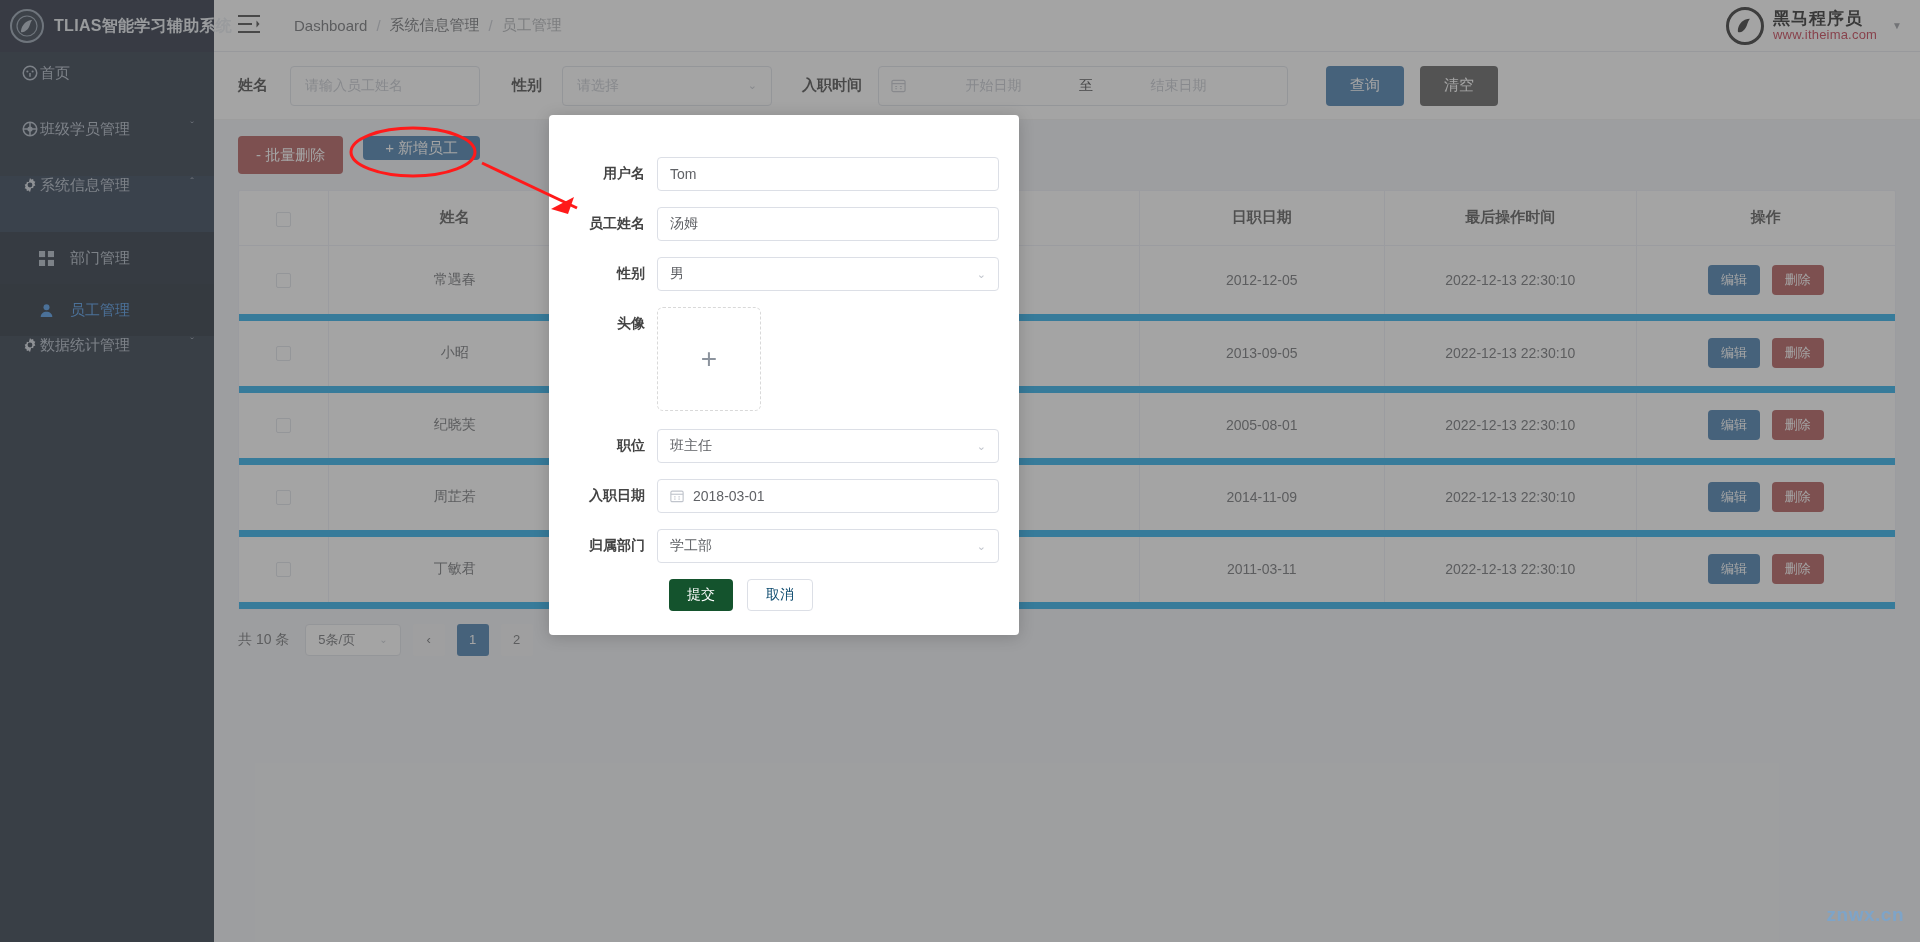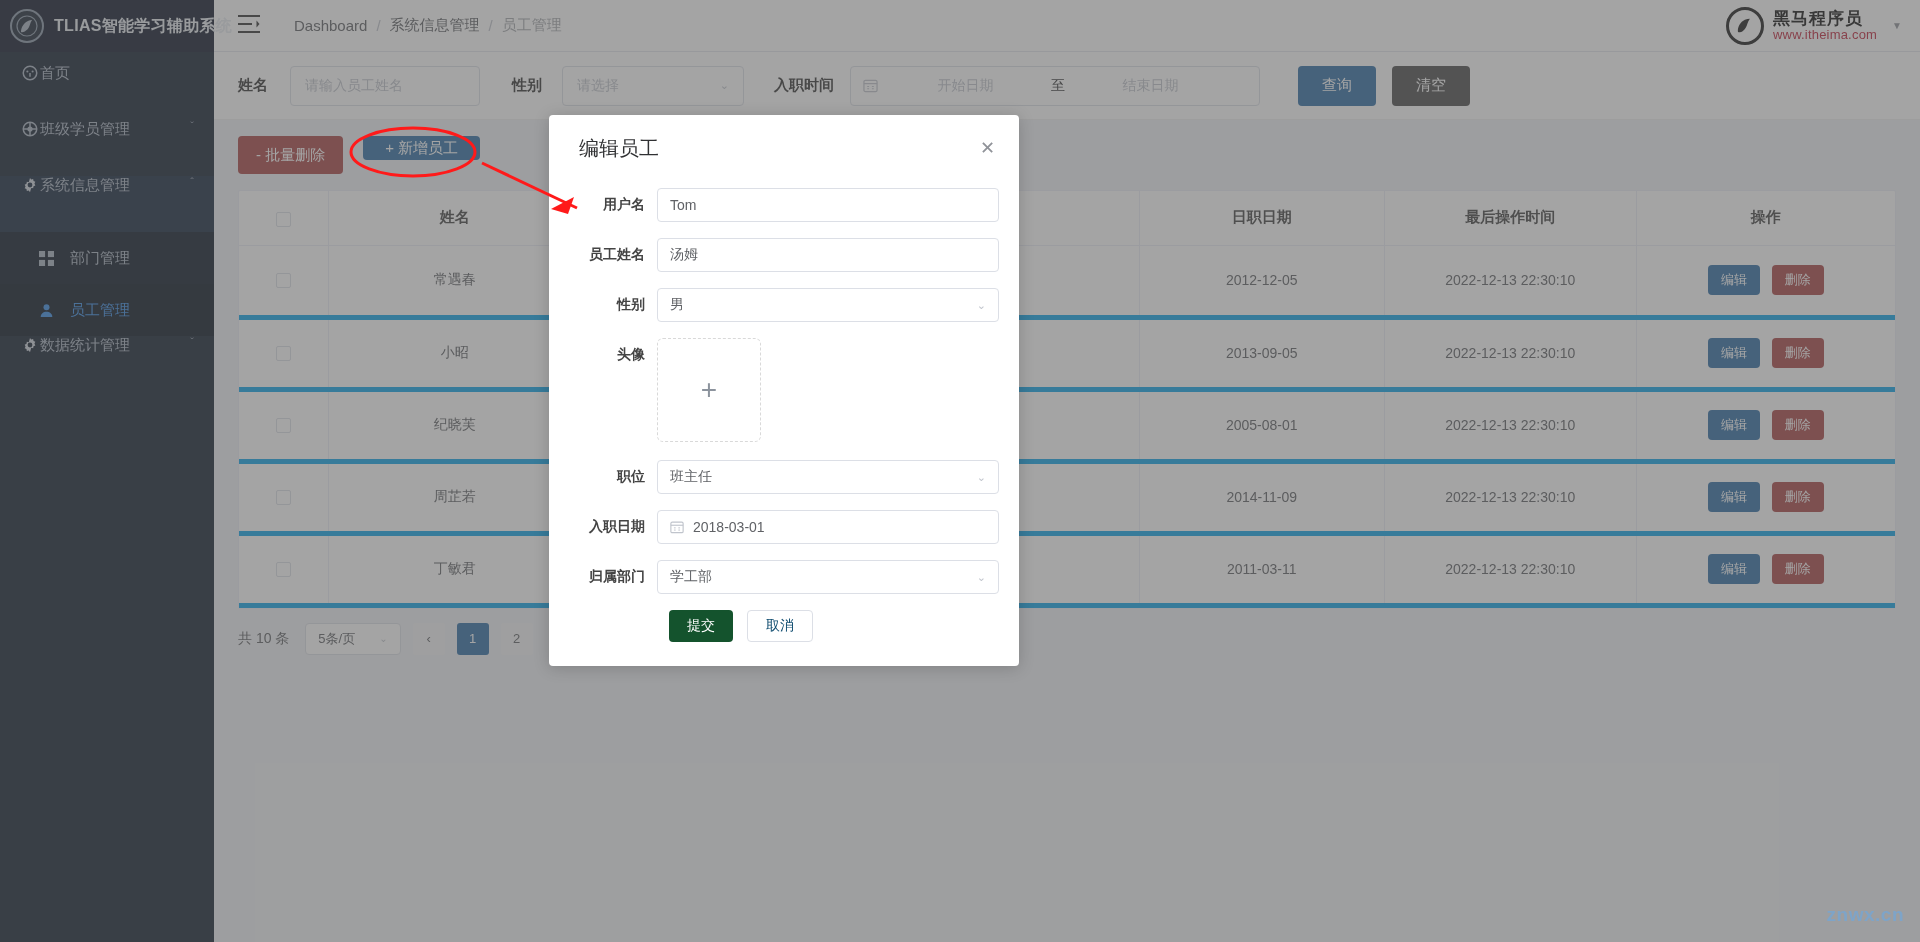--- a/index.html
+++ b/index.html
@@ -113,21 +113,21 @@
 
   
   .tbl-wrap{margin:16px 24px 0 24px;background:#fff;border:1px solid #ebeef5;border-radius:2px;}
   table{width:100%;border-collapse:collapse;table-layout:fixed;}
   th{
     height:54px;font-size:15px;font-weight:bold;color:#444;
     border-bottom:1px solid #ebeef5;border-right:1px solid #ebeef5;text-align:center;
   }
   td{
     height:72px;font-size:14px;color:#606266;text-align:center;
-    border-bottom:5px solid #0ea5e9;border-right:1px solid #ebeef5;
+    border-bottom:7px solid #0ea5e9;border-right:1px solid #ebeef5;
   }
   th:last-child,td:last-child{border-right:none;}
   .cbx{width:15px;height:15px;border:1px solid #dcdfe6;border-radius:2px;
     display:inline-block;background:#fff;vertical-align:middle;}
   .mini{height:30px;border-radius:4px;border:none;color:#fff;font-size:13px;
     padding:0 13px;cursor:pointer;margin:0 4px;}
   .mini.edit{background:#2f6ea5;}
   .mini.del{background:#a84545;}
 
   .pager{display:flex;align-items:center;gap:12px;padding:14px 24px;font-size:14px;color:#606266;}
@@ -302,21 +302,21 @@
     <span class="brand-caret">▼</span>
   </div>
 </div>
 
 <div id="main">
 
   <div class="filter-bar">
     <span class="f-label">姓名</span>
     <div class="inp ph" style="width:190px;margin-left:22px;">请输入员工姓名</div>
     <span class="f-label" style="margin-left:32px;">性别</span>
-    <div class="sel" style="width:182px;margin-left:20px;">
+    <div class="sel" style="width:210px;margin-left:20px;">
       <span>请选择</span>
       <span class="dn">⌄</span>
     </div>
     <span class="f-label" style="margin-left:30px;">入职时间</span>
     <div class="daterange" style="width:410px;margin-left:16px;">
       <span class="cal">
         <svg viewBox="0 0 16 16" width="15" height="15">
             <rect x="1" y="2.5" width="14" height="12" rx="1.5" fill="none" stroke="#c0c4cc" stroke-width="1.3"></rect>
             <path d="M1 6h14" stroke="#c0c4cc" stroke-width="1.3"></path>
             <path d="M4.5 9h2M9.5 9h2M4.5 11.5h2M9.5 11.5h2" stroke="#c0c4cc" stroke-width="1.1"></path>
@@ -431,24 +431,20 @@
     <div class="pg-btn">‹</div>
     <div class="pg-btn active">1</div>
     <div class="pg-btn">2</div>
   </div>
 
 </div>
 
 <div id="overlay"></div>
 
 <div id="modal">
-  <div class="m-head">
-    <span class="m-title">编辑员工</span>
-    <span class="m-close">✕</span>
-  </div>
   <div class="m-body">
 
     <div class="frow">
       <div class="flabel">用户名</div>
       <div class="fctl">
           <div class="finp">Tom</div>
         </div>
     </div>
 
     <div class="frow">

